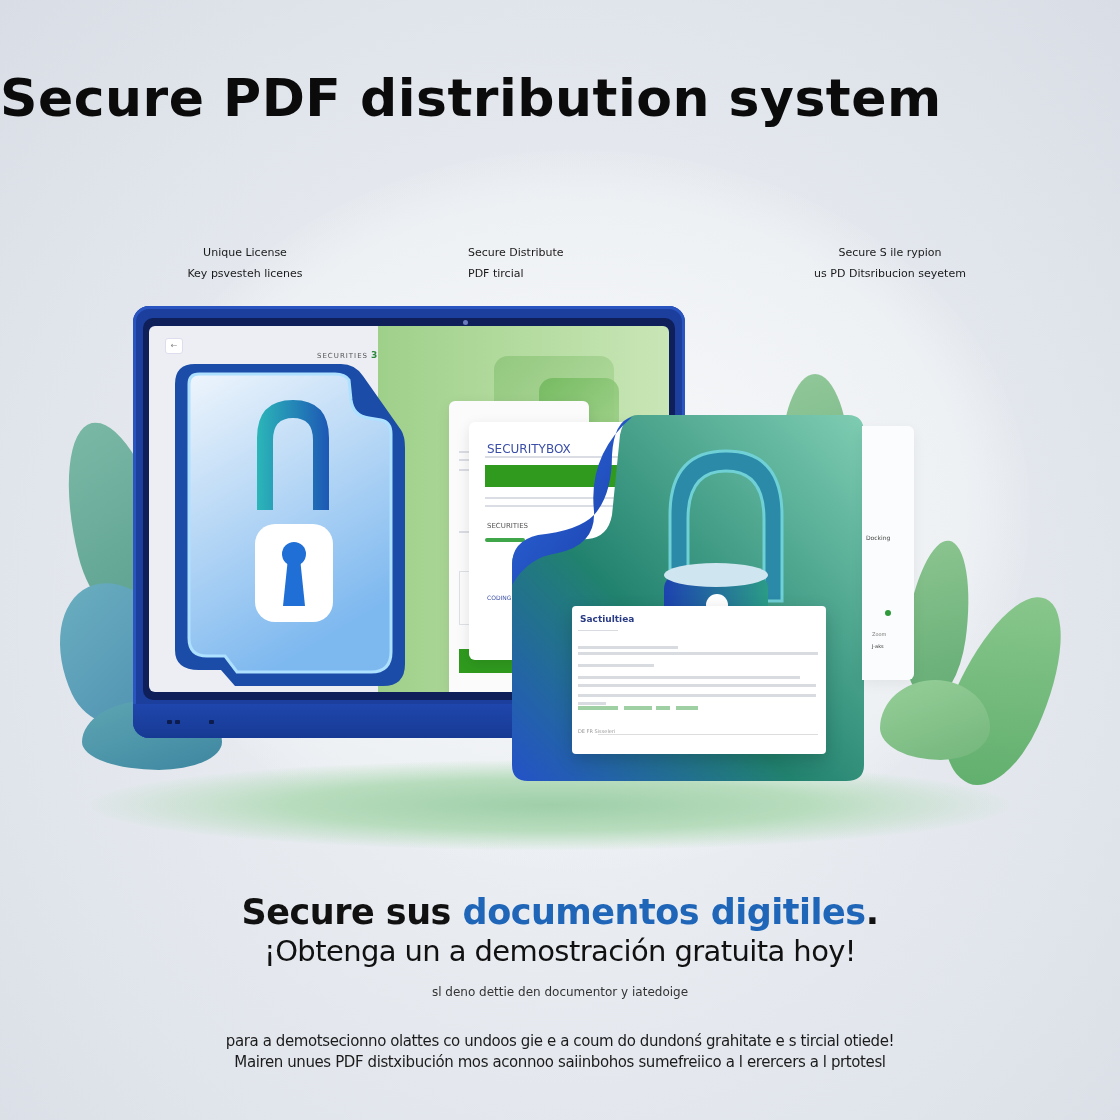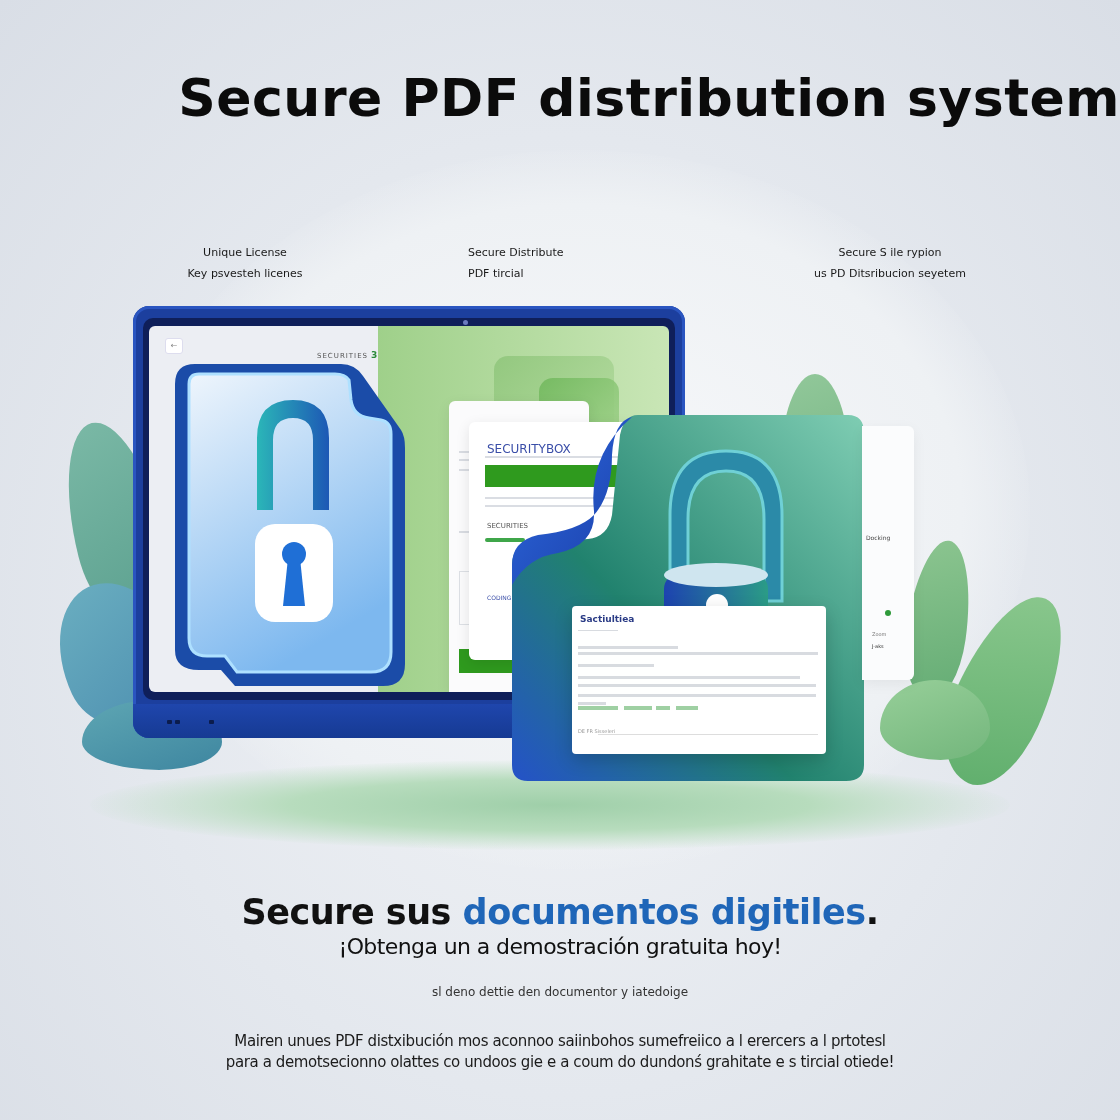--- a/index.html
+++ b/index.html
@@ -7,22 +7,22 @@
       width:1120px; height:1120px; overflow:hidden; position:relative;
       background: radial-gradient(ellipse at 50% 55%, #f1f3f6 0%, #e4e8ee 55%, #d9dee6 100%);
       font-family: "DejaVu Sans", sans-serif; color:#111;
     }
     .halo {
       position:absolute; left:130px; top:150px; width:900px; height:720px;
       border-radius:50%;
       background: radial-gradient(ellipse at 50% 50%, #f7f8fa 0%, #eef1f4 60%, rgba(238,241,244,0) 72%);
     }
     .title {
-      position:absolute; left:0; right:0; top:68px; text-align:right;
-      font-family:"DejaVu Sans", sans-serif; font-weight:bold; font-size:52px; letter-spacing:0.5px; color:#0b0b0b;padding-left:40px;
+      position:absolute; left:0; right:0; top:68px; text-align:left;
+      font-family:"DejaVu Sans", sans-serif; font-weight:bold; font-size:52px; letter-spacing:0.5px; color:#0b0b0b;
     }
     .feature { position:absolute; top:242px; font-size:11px; line-height:21px; text-align:center; color:#1a1a1a; }
     .feature .l1, .feature .l2 { display:block; white-space:nowrap; }
     .f1 { left:135px; width:220px; }
     .f2 { left:440px; width:200px; text-align:left; padding-left:28px; }
     .f3 { left:760px; width:260px; }
 
     
     .leaf { position:absolute; border-radius: 50% 50% 45% 55% / 60% 60% 40% 40%; }
     .ground {
@@ -101,21 +101,21 @@
     .side-panel .dot { position:absolute; left:23px; top:184px; width:6px; height:6px; border-radius:50%; background:#2e9a3a; }
     .side-panel .s1 { position:absolute; left:10px; top:205px; font-size:5px; color:#777; }
     .side-panel .s2 { position:absolute; left:10px; top:217px; font-size:5px; color:#333; }
 
     .headline {
       position:absolute; left:0; right:0; top:892px; text-align:center;
       font-size:35px; font-weight:bold; letter-spacing:-0.5px; color:#111;
     }
     .headline .accent { color:#1f66b8; }
     .subhead {
-      position:absolute; left:0; right:0; top:934px; text-align:center; font-size:22px; color:#111; letter-spacing:-0.6px;
+      position:absolute; left:0; right:0; top:934px; text-align:center; font-size:29px; color:#111; letter-spacing:-0.6px;
     }
     .tiny { position:absolute; left:0; right:0; top:985px; text-align:center; font-size:12px; color:#333; }
     .body-text {
       position:absolute; left:0; right:0; top:1031px; text-align:center; font-size:15px; line-height:21px; color:#1b1b1b; letter-spacing:-0.4px;
     }
     .body-text span { display:block; }
   </style>
 </head>
 <body>
 
@@ -254,15 +254,15 @@
   <div class="s1">Zoom</div>
   <div class="s2">J-aks</div>
 </div>
 
 <div class="headline">
   <span>Secure sus </span><span class="accent">documentos digitiles</span><span>.</span>
 </div>
 <div class="subhead">¡Obtenga un a demostración gratuita hoy!</div>
 <div class="tiny">sl deno dettie den documentor y iatedoige</div>
 <div class="body-text">
+  <span>para a demotsecionno olattes co undoos gie e a coum do dundonś grahitate e s tircial otiede!</span>
   <span>Mairen unues PDF distxibución mos aconnoo saiinbohos sumefreiico a l erercers a l prtotesl</span>
-  <span>para a demotsecionno olattes co undoos gie e a coum do dundonś grahitate e s tircial otiede!</span>
 </div>
 
 </body></html>

